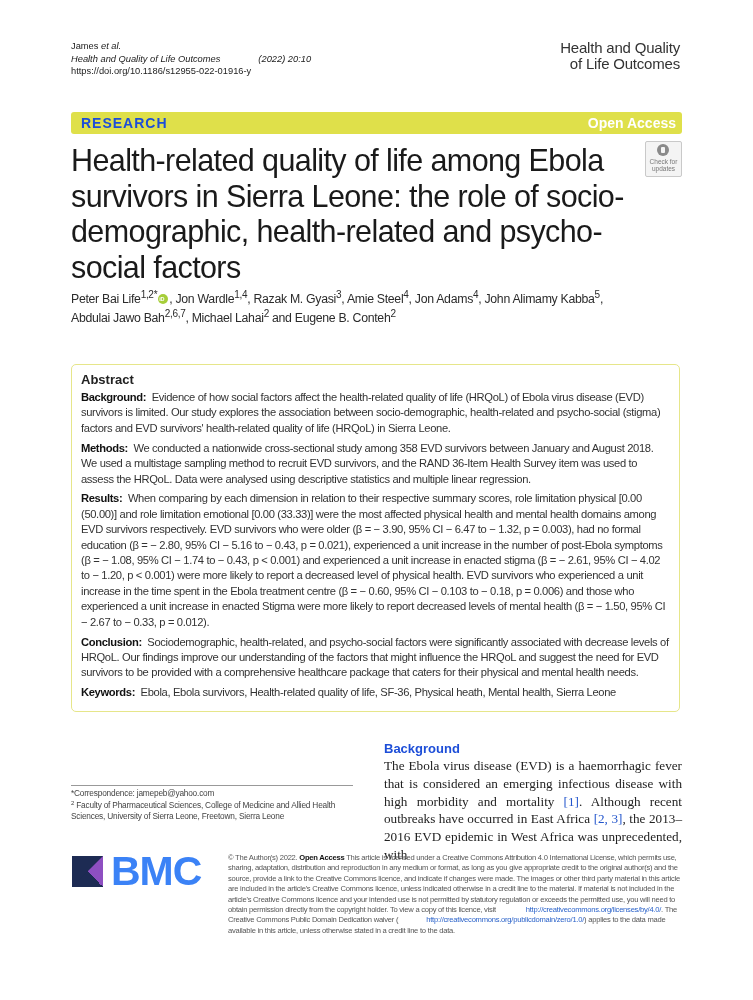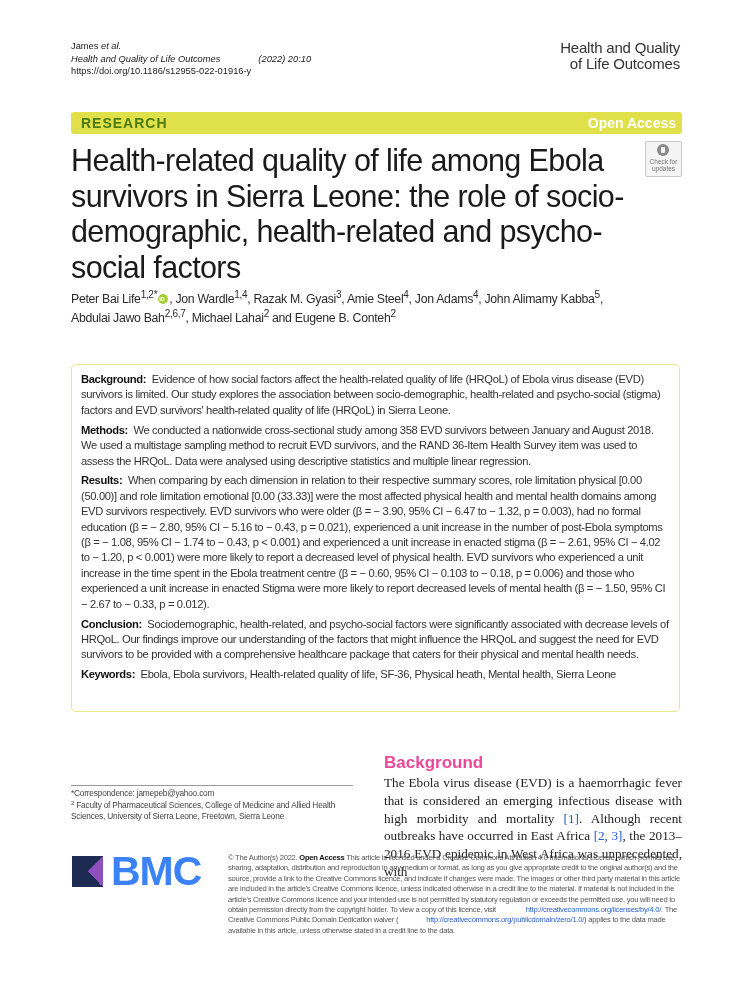--- a/index.html
+++ b/index.html
@@ -5,21 +5,21 @@
   html, body { margin:0; padding:0; background:#ffffff; }
   body { width:753px; height:1000px; position:relative; overflow:hidden; font-family:"Liberation Sans", sans-serif; color:#1a1a1a; }
   .abs { position:absolute; }
   
   .hdr-left { left:71px; top:40px; font-size:9.3px; line-height:12.5px; color:#222; }
   .hdr-left .it { font-style:italic; }
   .hdr-left .gap { display:inline-block; width:38px; }
   .hdr-right { right:73px; top:40px; text-align:right; font-size:15px; line-height:15.5px; color:#333; letter-spacing:-0.2px; }
   
   .banner { left:71px; top:112px; width:611px; height:22px; background:#dfe04a; border-radius:3px; }
-  .banner .res { position:absolute; left:10px; top:3px; font-weight:bold; font-size:14px; color:#4d7c0f; letter-spacing:1px; }
+  .banner .res { position:absolute; left:10px; top:3px; font-weight:bold; font-size:14px; color:#1d4ed8; letter-spacing:1px; }
   .banner .oa { position:absolute; right:6px; top:3px; font-weight:bold; font-size:14px; color:#ffffff; }
   
   .cfu { left:645px; top:141px; width:35px; height:34px; border:1px solid #c9c9c9; border-radius:2px; background:#f4f4f4; }
   .cfu .circ { position:absolute; left:11px; top:2px; width:12px; height:12px; border-radius:50%; background:#8a8a8a; }
   .cfu .circ::after { content:""; position:absolute; left:4px; top:3px; width:4px; height:6px; background:#f4f4f4; border-radius:1px; }
   .cfu .t { position:absolute; left:0; width:35px; text-align:center; font-size:6.5px; line-height:7px; color:#777; top:16px; }
   
   .title { left:71px; top:143px; width:560px; font-size:30.5px; line-height:35.5px; color:#1a1a1a; letter-spacing:-0.6px; }
   
   .authors { left:71px; top:290px; width:615px; font-size:12.3px; line-height:18.5px; color:#2b2b2b; letter-spacing:-0.3px; }
@@ -30,21 +30,21 @@
   .abstract { left:71px; top:364px; width:609px; height:348px; border:1px solid #e6e68a; border-radius:5px; box-sizing:border-box; padding:7px 8px 0 9px; }
   .abstract h2 { margin:0 0 3px 0; font-size:13px; font-weight:bold; color:#222; }
   .abstract p { margin:0 0 4.5px 0; font-size:11.2px; line-height:15.4px; color:#333; letter-spacing:-0.35px; }
   .abstract b { color:#111; }
   
   .fn-rule { left:71px; top:785px; width:282px; height:1px; background:#999; }
   .footnote { left:71px; top:788px; width:300px; font-size:8.3px; line-height:11.7px; color:#444; letter-spacing:-0.2px; }
   .footnote sup { font-size:6px; vertical-align:3px; line-height:0; }
   
   .bgcol { left:384px; top:737px; width:298px; }
-  .bgcol h3 { margin:16px 0 1px 0; font-size:17px; font-weight:bold; color:#ec4899; }
+  .bgcol h3 { margin:4px 0 1px 0; font-size:13px; font-weight:bold; color:#1d4ed8; }
   .bgcol p { margin:0; font-family:"Liberation Serif", serif; font-size:13.2px; line-height:17.8px; text-align:justify; color:#222; }
   .ref { color:#2255cc; }
   
   .bmc-sq { left:72px; top:856px; width:31px; height:31px; background:#5f2f8a; overflow:hidden; }
   .bmc-sq::after { content:""; position:absolute; left:0; top:0; width:0; height:0; border-top:31px solid #1d2b53; border-right:31px solid transparent; }
   .bmc-sq .dk { position:absolute; left:0; top:0; width:31px; height:31px; background:linear-gradient(to top right, #1d2b53 50%, #8e4fc1 50%); }
   .bmc-txt { left:111px; top:848px; font-size:41px; font-weight:bold; color:#3b82f6; letter-spacing:-1px; }
   
   .license { left:228px; top:853px; width:455px; font-size:7.6px; line-height:10.4px; color:#555; letter-spacing:-0.25px; }
   .license b { color:#111; }
@@ -81,20 +81,21 @@
   <span><span>Razak M. Gyasi</span><sup>3</sup></span>,
   <span><span>Amie Steel</span><sup>4</sup></span>,
   <span><span>Jon Adams</span><sup>4</sup></span>,
   <span><span>John Alimamy Kabba</span><sup>5</sup></span>,<br>
   <span><span>Abdulai Jawo Bah</span><sup>2,6,7</sup></span>,
   <span><span>Michael Lahai</span><sup>2</sup></span> and
   <span><span>Eugene B. Conteh</span><sup>2</sup></span>
 </div>
 
 <div class="abs abstract">
+  <h2>Abstract</h2>
   <p><b>Background:</b>&nbsp; <span>Evidence of how social factors affect the health-related quality of life (HRQoL) of Ebola virus disease (EVD) survivors is limited. Our study explores the association between socio-demographic, health-related and psycho-social (stigma) factors and EVD survivors' health-related quality of life (HRQoL) in Sierra Leone.</span></p>
   <p><b>Methods:</b>&nbsp; <span>We conducted a nationwide cross-sectional study among 358 EVD survivors between January and August 2018. We used a multistage sampling method to recruit EVD survivors, and the RAND 36-Item Health Survey item was used to assess the HRQoL. Data were analysed using descriptive statistics and multiple linear regression.</span></p>
   <p><b>Results:</b>&nbsp; <span>When comparing by each dimension in relation to their respective summary scores, role limitation physical [0.00 (50.00)] and role limitation emotional [0.00 (33.33)] were the most affected physical health and mental health domains among EVD survivors respectively. EVD survivors who were older (β = − 3.90, 95% CI − 6.47 to − 1.32, p = 0.003), had no formal education (β = − 2.80, 95% CI − 5.16 to − 0.43, p = 0.021), experienced a unit increase in the number of post-Ebola symptoms (β = − 1.08, 95% CI − 1.74 to − 0.43, p &lt; 0.001) and experienced a unit increase in enacted stigma (β = − 2.61, 95% CI − 4.02 to − 1.20, p &lt; 0.001) were more likely to report a decreased level of physical health. EVD survivors who experienced a unit increase in the time spent in the Ebola treatment centre (β = − 0.60, 95% CI − 0.103 to − 0.18, p = 0.006) and those who experienced a unit increase in enacted Stigma were more likely to report decreased levels of mental health (β = − 1.50, 95% CI − 2.67 to − 0.33, p = 0.012).</span></p>
   <p><b>Conclusion:</b>&nbsp; <span>Sociodemographic, health-related, and psycho-social factors were significantly associated with decrease levels of HRQoL. Our findings improve our understanding of the factors that might influence the HRQoL and suggest the need for EVD survivors to be provided with a comprehensive healthcare package that caters for their physical and mental health needs.</span></p>
   <p><b>Keywords:</b>&nbsp; <span>Ebola, Ebola survivors, Health-related quality of life, SF-36, Physical heath, Mental health, Sierra Leone</span></p>
 </div>
 
 <div class="abs fn-rule"></div>
 <div class="abs footnote">
   <div>*Correspondence:  jamepeb@yahoo.com</div>

